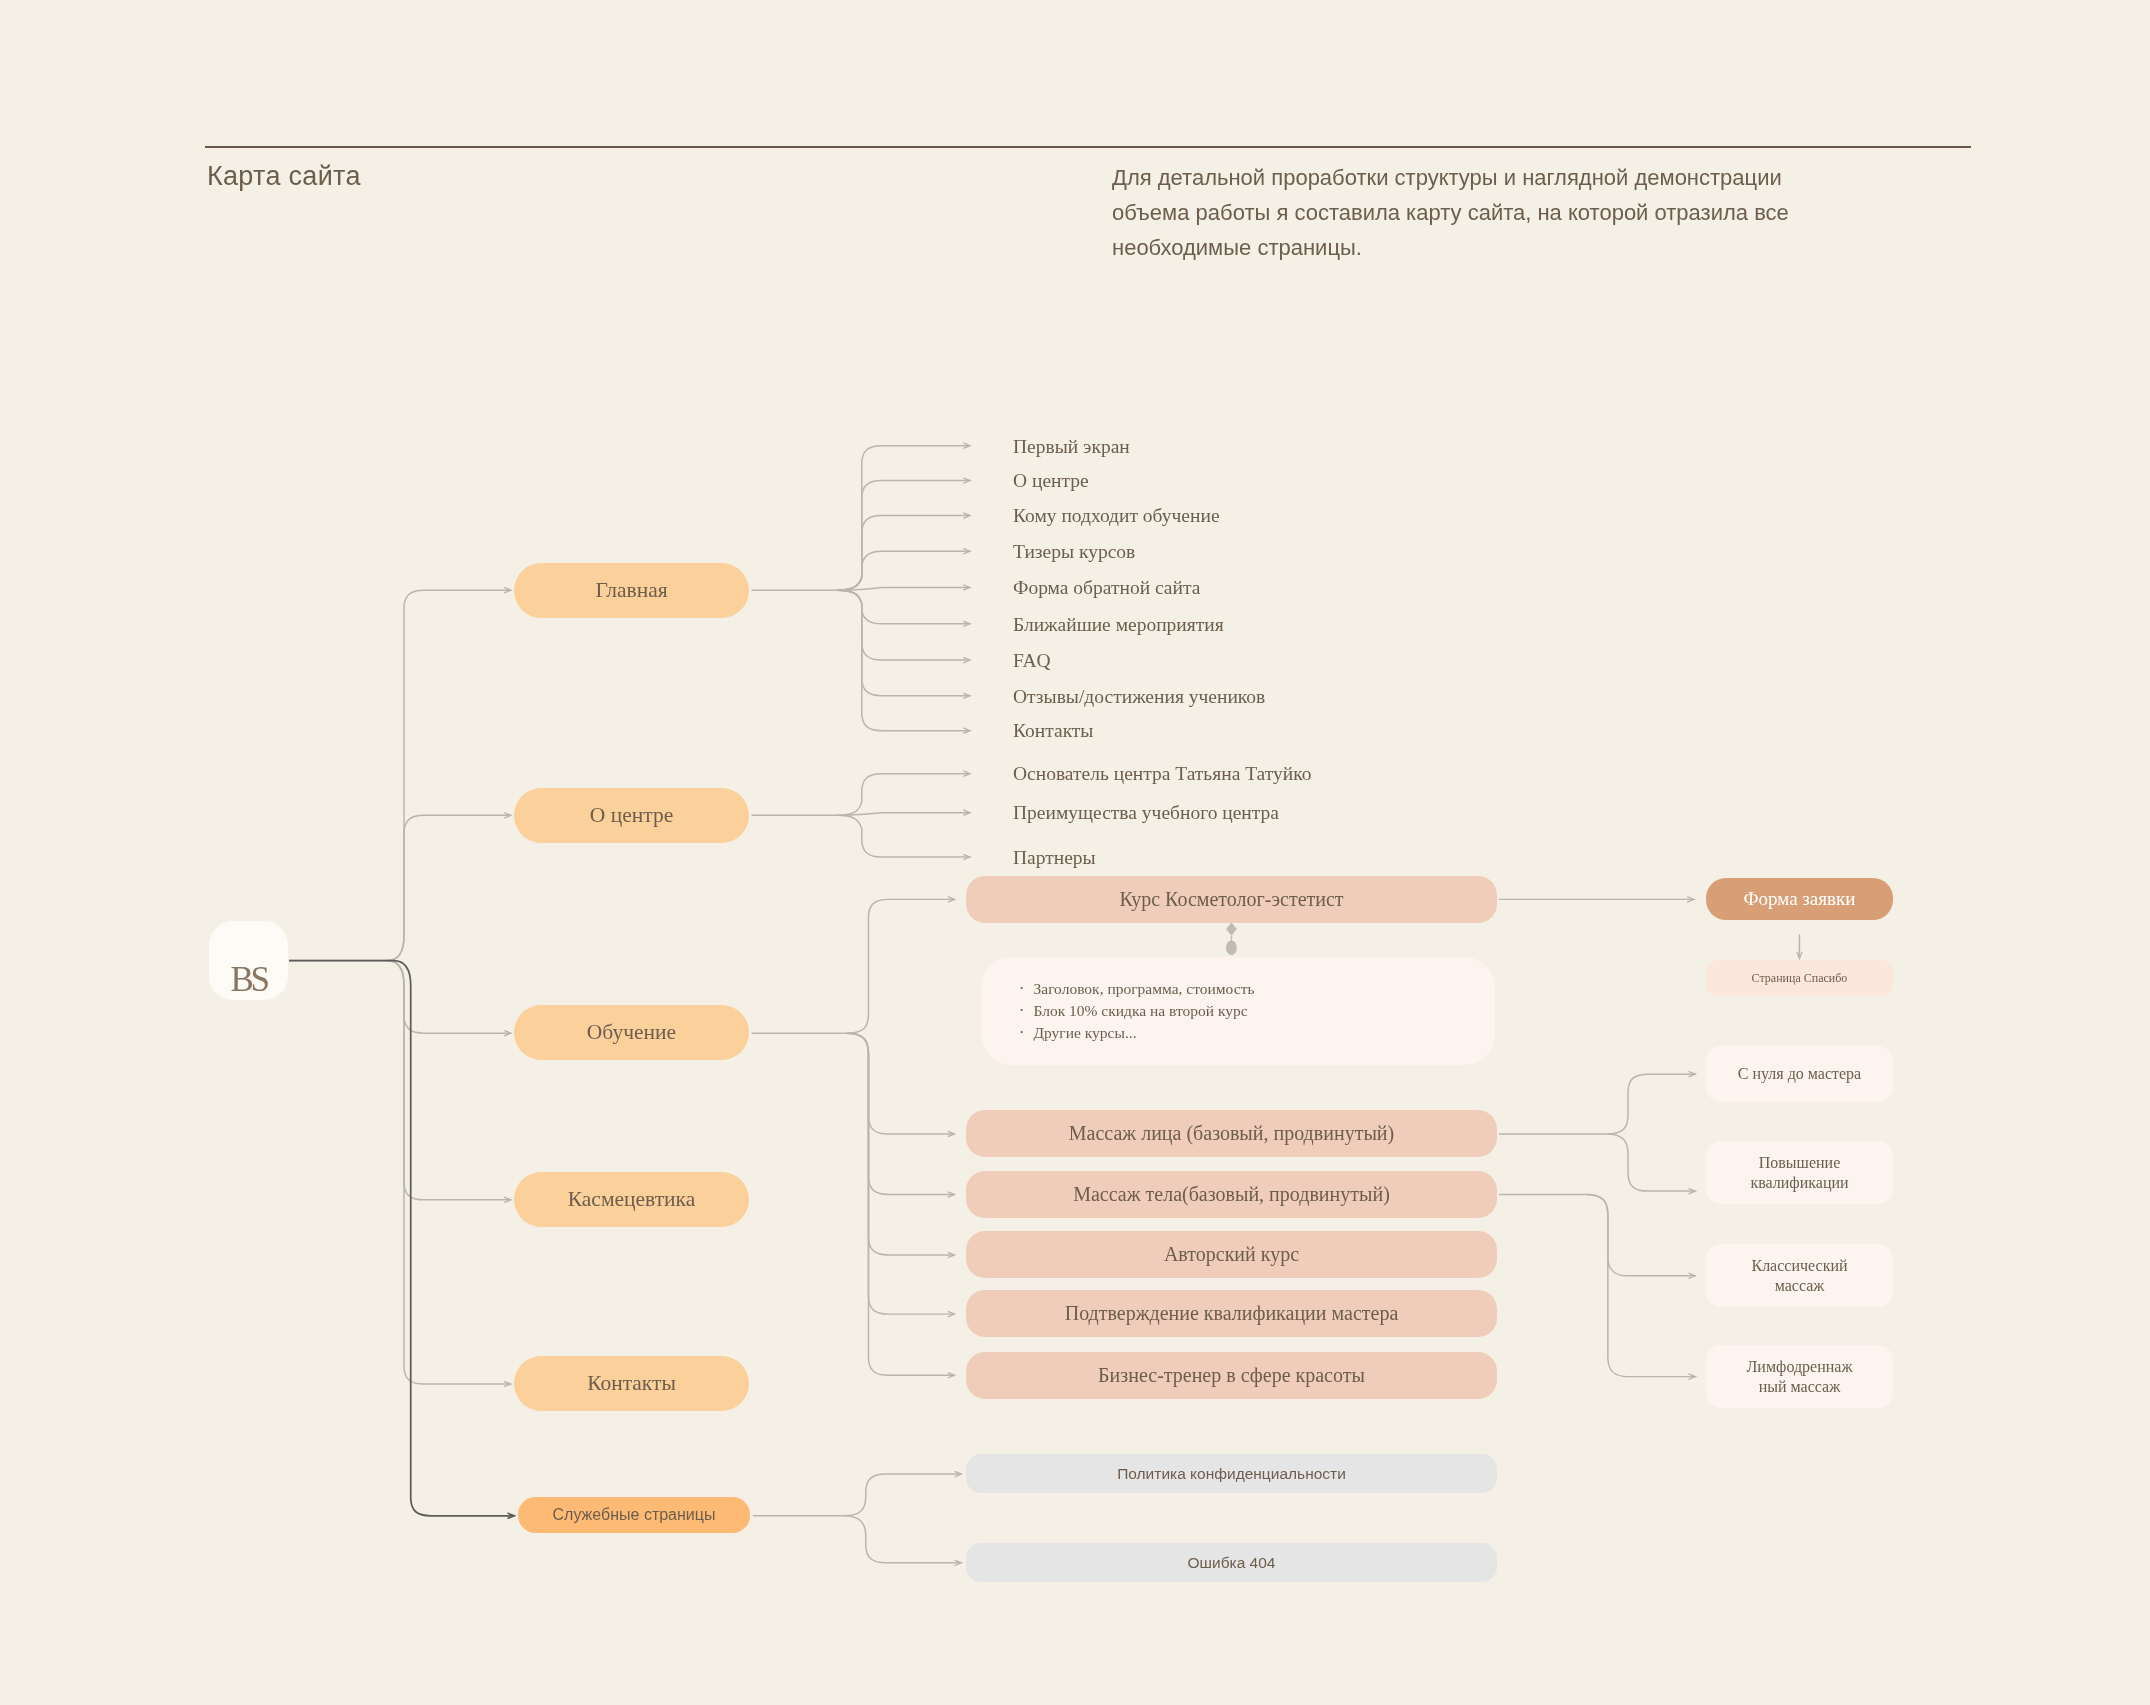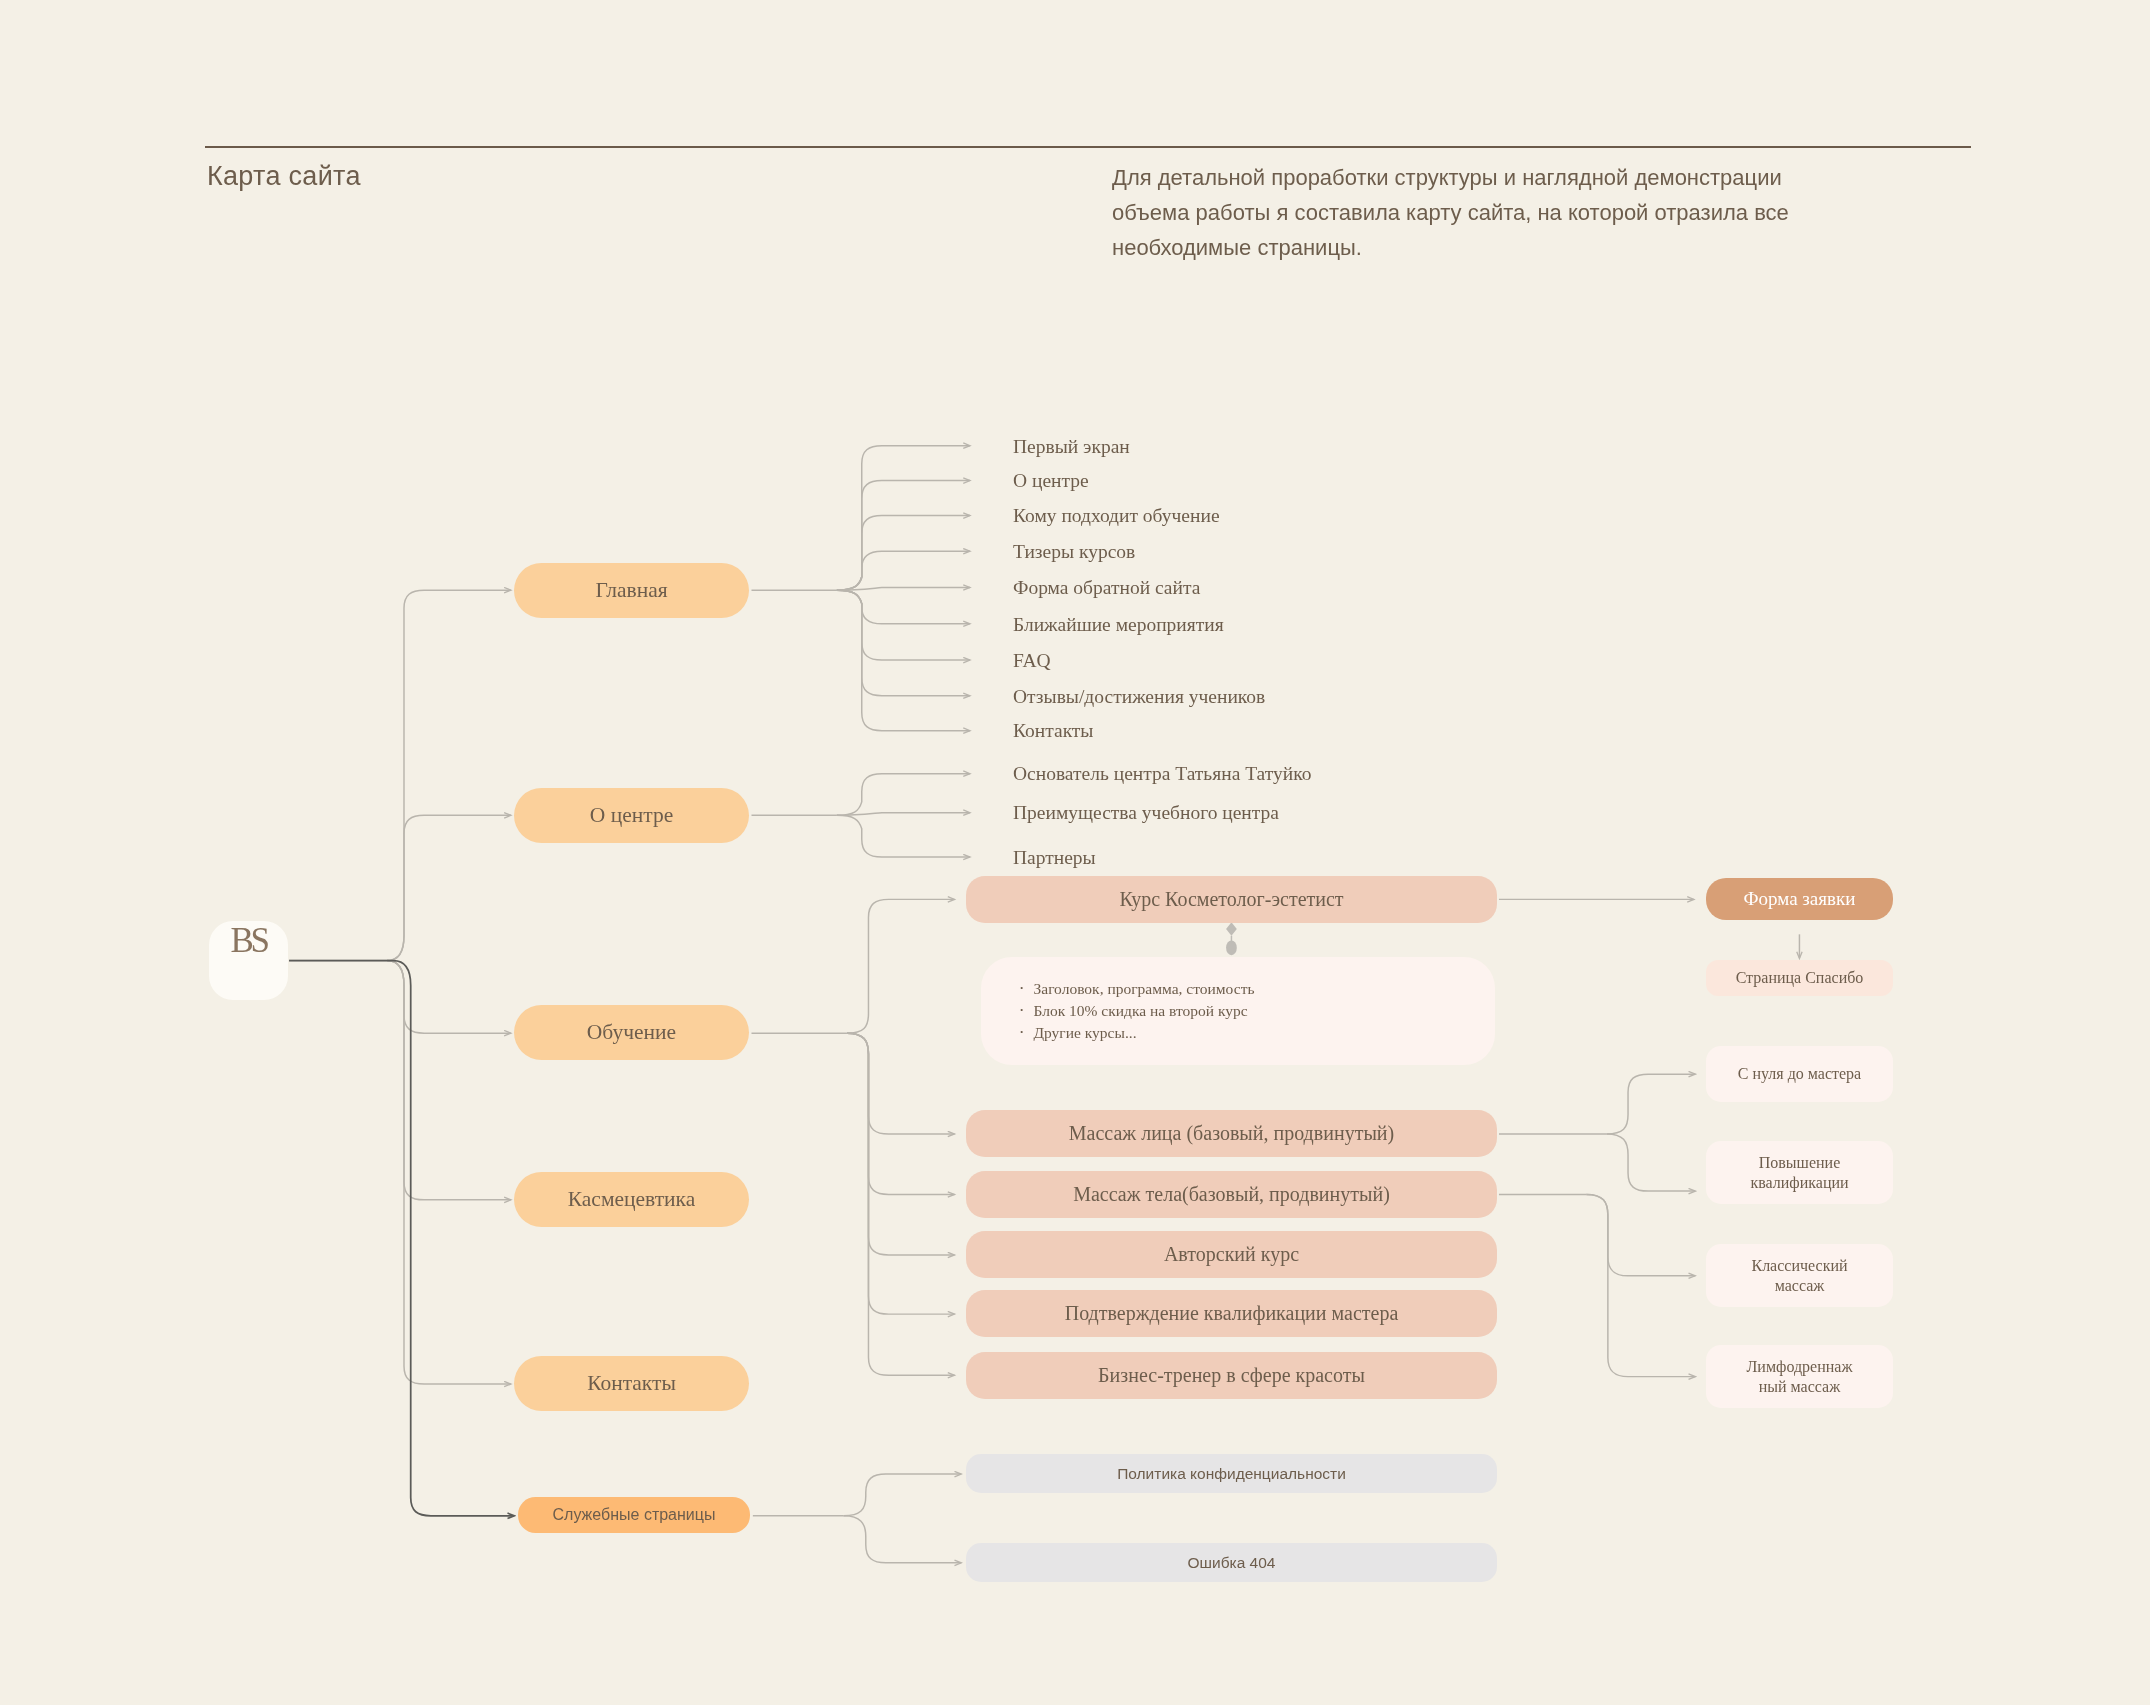--- a/index.html
+++ b/index.html
@@ -149,21 +149,21 @@
     font-size: 19px;
     color: #ffffff;
   }
 
   .node.thanks {
     background: #fbe7dc;
     border-radius: 12px;
     left: 1706px;
     width: 187px;
     height: 36px;
-    font-size: 16px;
+    font-size: 12px;
   }
 
   .node.gray {
     background: #e6e5e6;
     border-radius: 15px;
     left: 966px;
     width: 531px;
     height: 39px;
     font-size: 15.5px;
     font-family: "Liberation Sans", sans-serif;
@@ -182,21 +182,21 @@
   
   #logo-node {
     position: absolute;
     left: 209px;
     top: 921px;
     width: 79px;
     height: 79px;
     background: #fdfbf6;
     border-radius: 24px;
     display: flex;
-    align-items: flex-start;
+    align-items: flex-end;
     justify-content: center;
   }
   #logo-text {
     font-family: "Liberation Serif", serif;
     font-size: 35px;
     color: #8a7560;
     letter-spacing: -3.4px;
     font-style: normal;
   }
 

